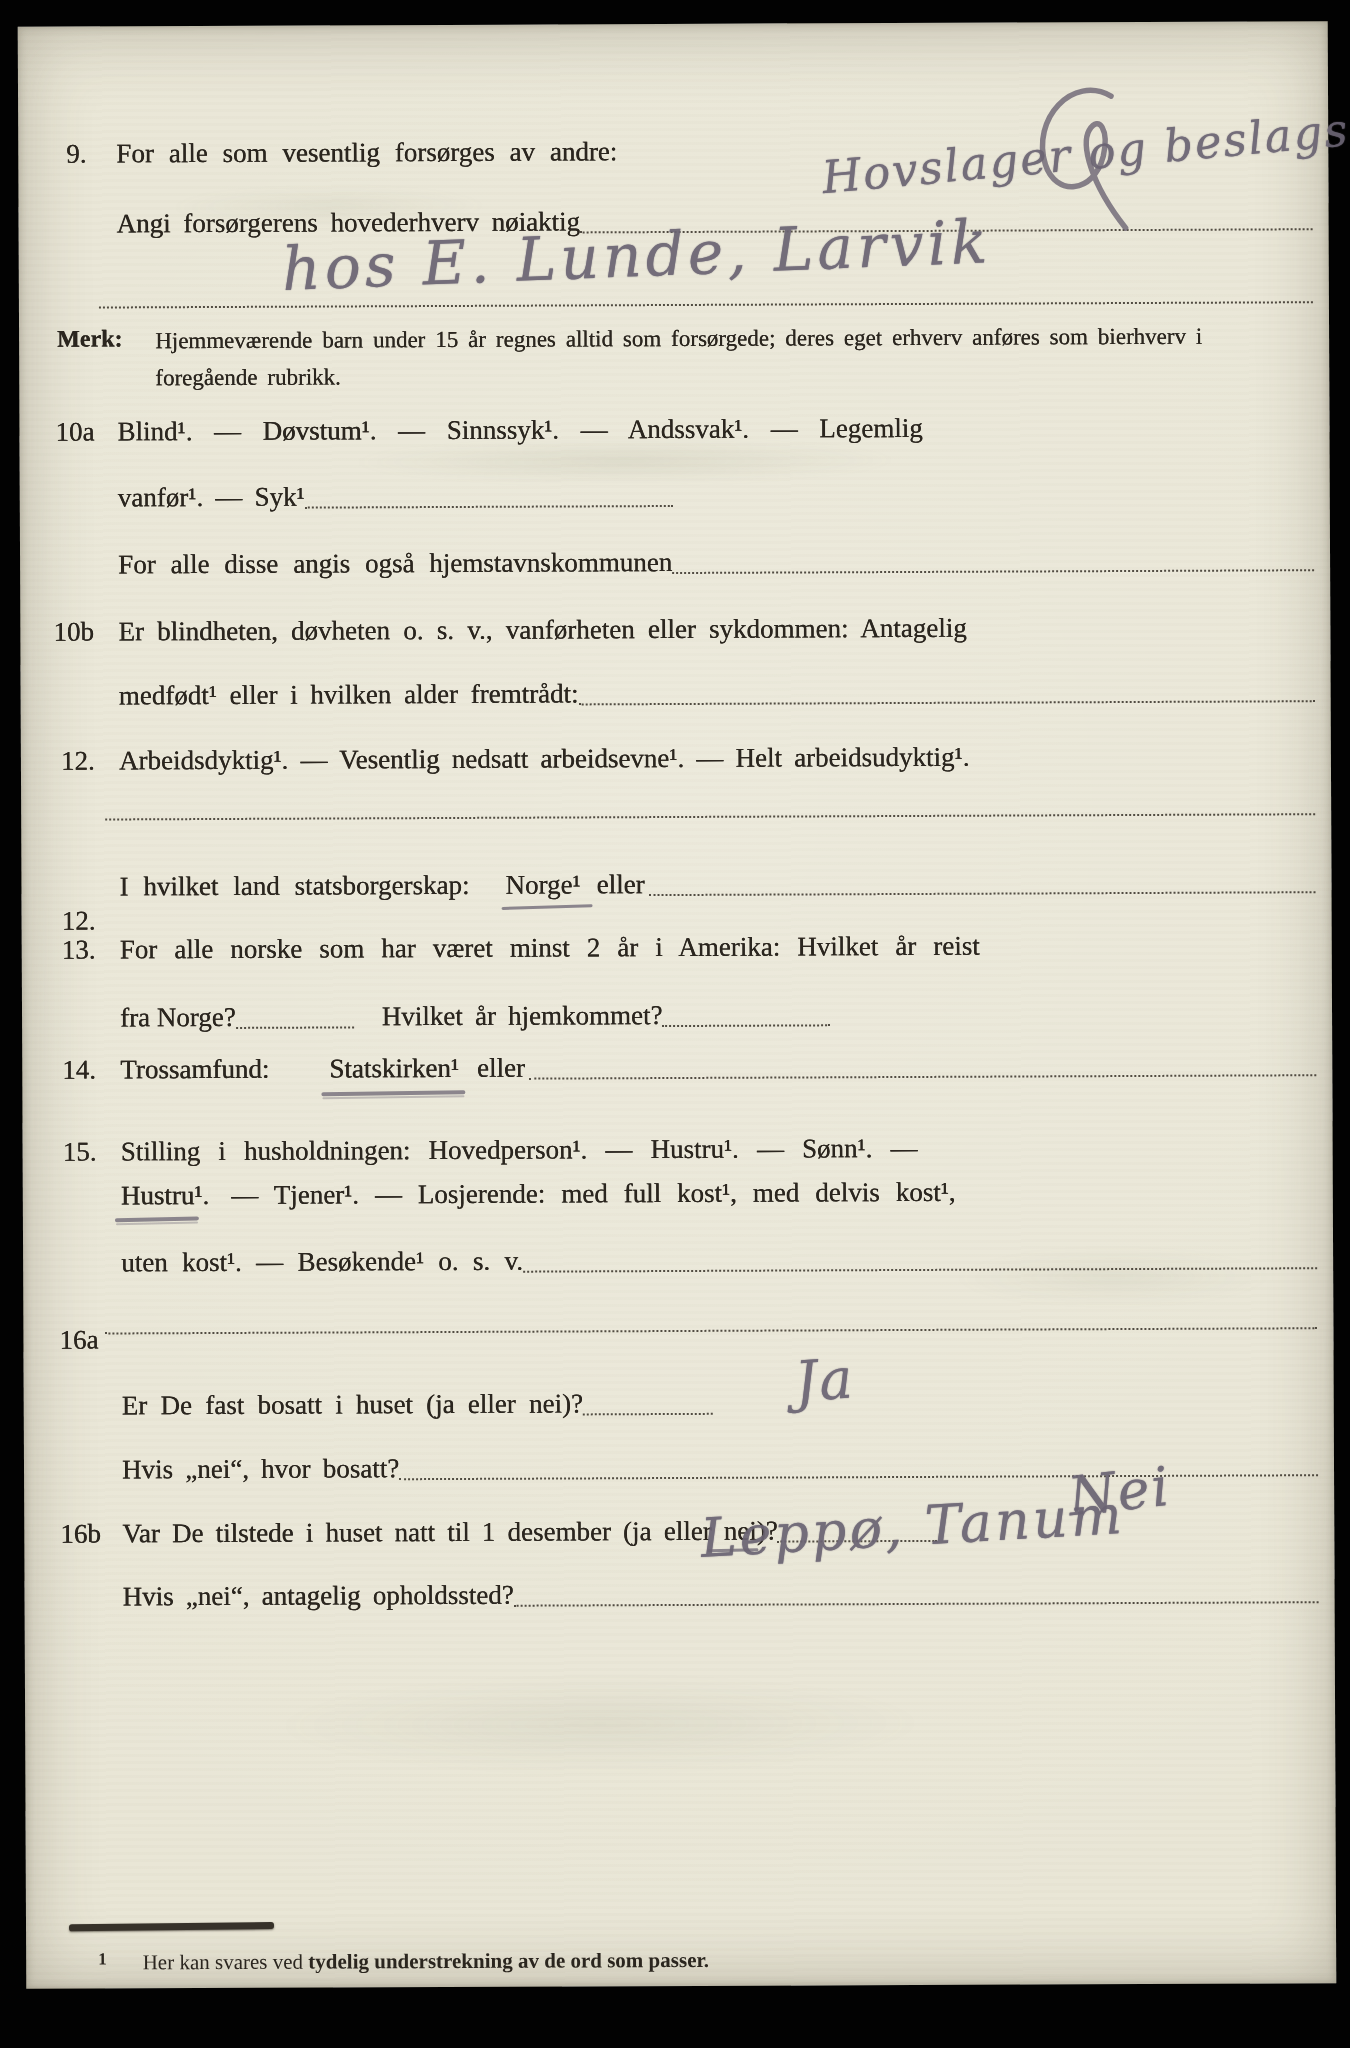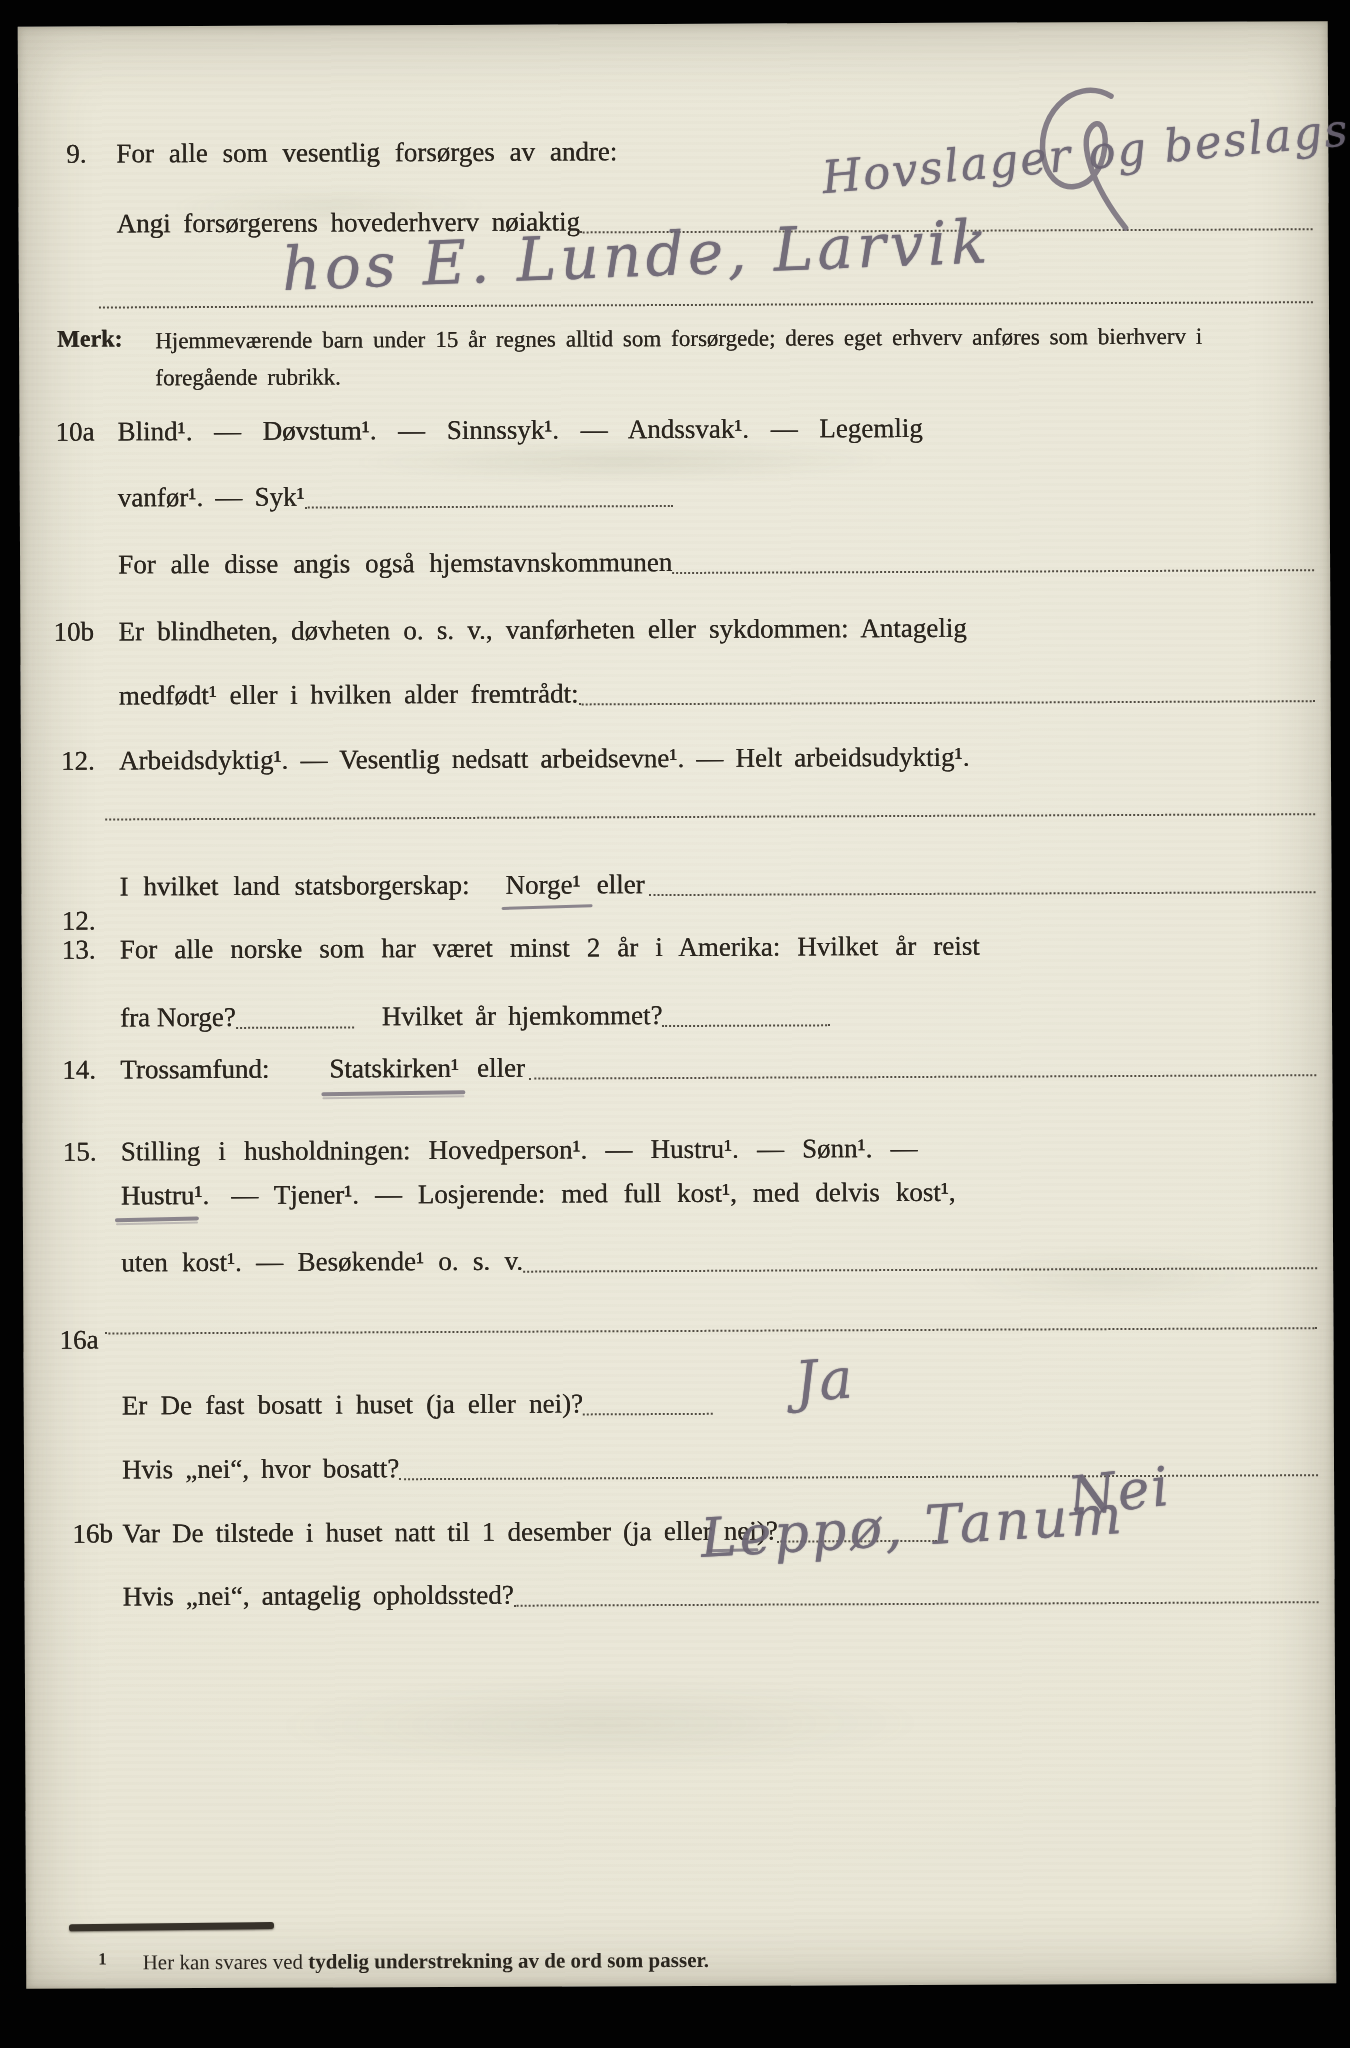--- a/index.html
+++ b/index.html
@@ -167,21 +167,21 @@
   <div class="row" style="left:98px;top:1362px;">
     <span class="pt" style="word-spacing:.24em;">Er De fast bosatt i huset (ja eller nei)?</span>
     <div class="leader" style="width:130px;"></div>
   </div>
   <span class="hand" style="left:771px;top:1324px;font-size:56px;transform:rotate(-4deg);">Ja</span>
   <div class="row" style="left:98px;top:1426px;right:16px;">
     <span class="pt" style="word-spacing:.2em;">Hvis „nei“, hvor bosatt?</span>
     <div class="leader fill"></div>
   </div>
 
-  <span class="num" style="left:36px;top:1490px;margin-left:12px;">16b</span>
+  <span class="num" style="left:36px;top:1490px;">16b</span>
   <div class="row" style="left:98px;top:1490px;">
     <span class="pt" style="word-spacing:.2em;">Var De tilstede i huset natt til 1 desember (ja eller</span>
     <span class="pt rel" style="margin-left:12px;">
       <span>nei</span>
       <span class="pu" style="left:-16px;right:-2px;bottom:-4px;height:3px;transform:rotate(-1deg);"></span>
     </span>
     <span class="pt">)?</span>
     <div class="leader" style="width:160px;"></div>
   </div>
   <span class="hand" style="left:1044px;top:1438px;font-size:54px;transform:rotate(-6deg);">Nei</span>

